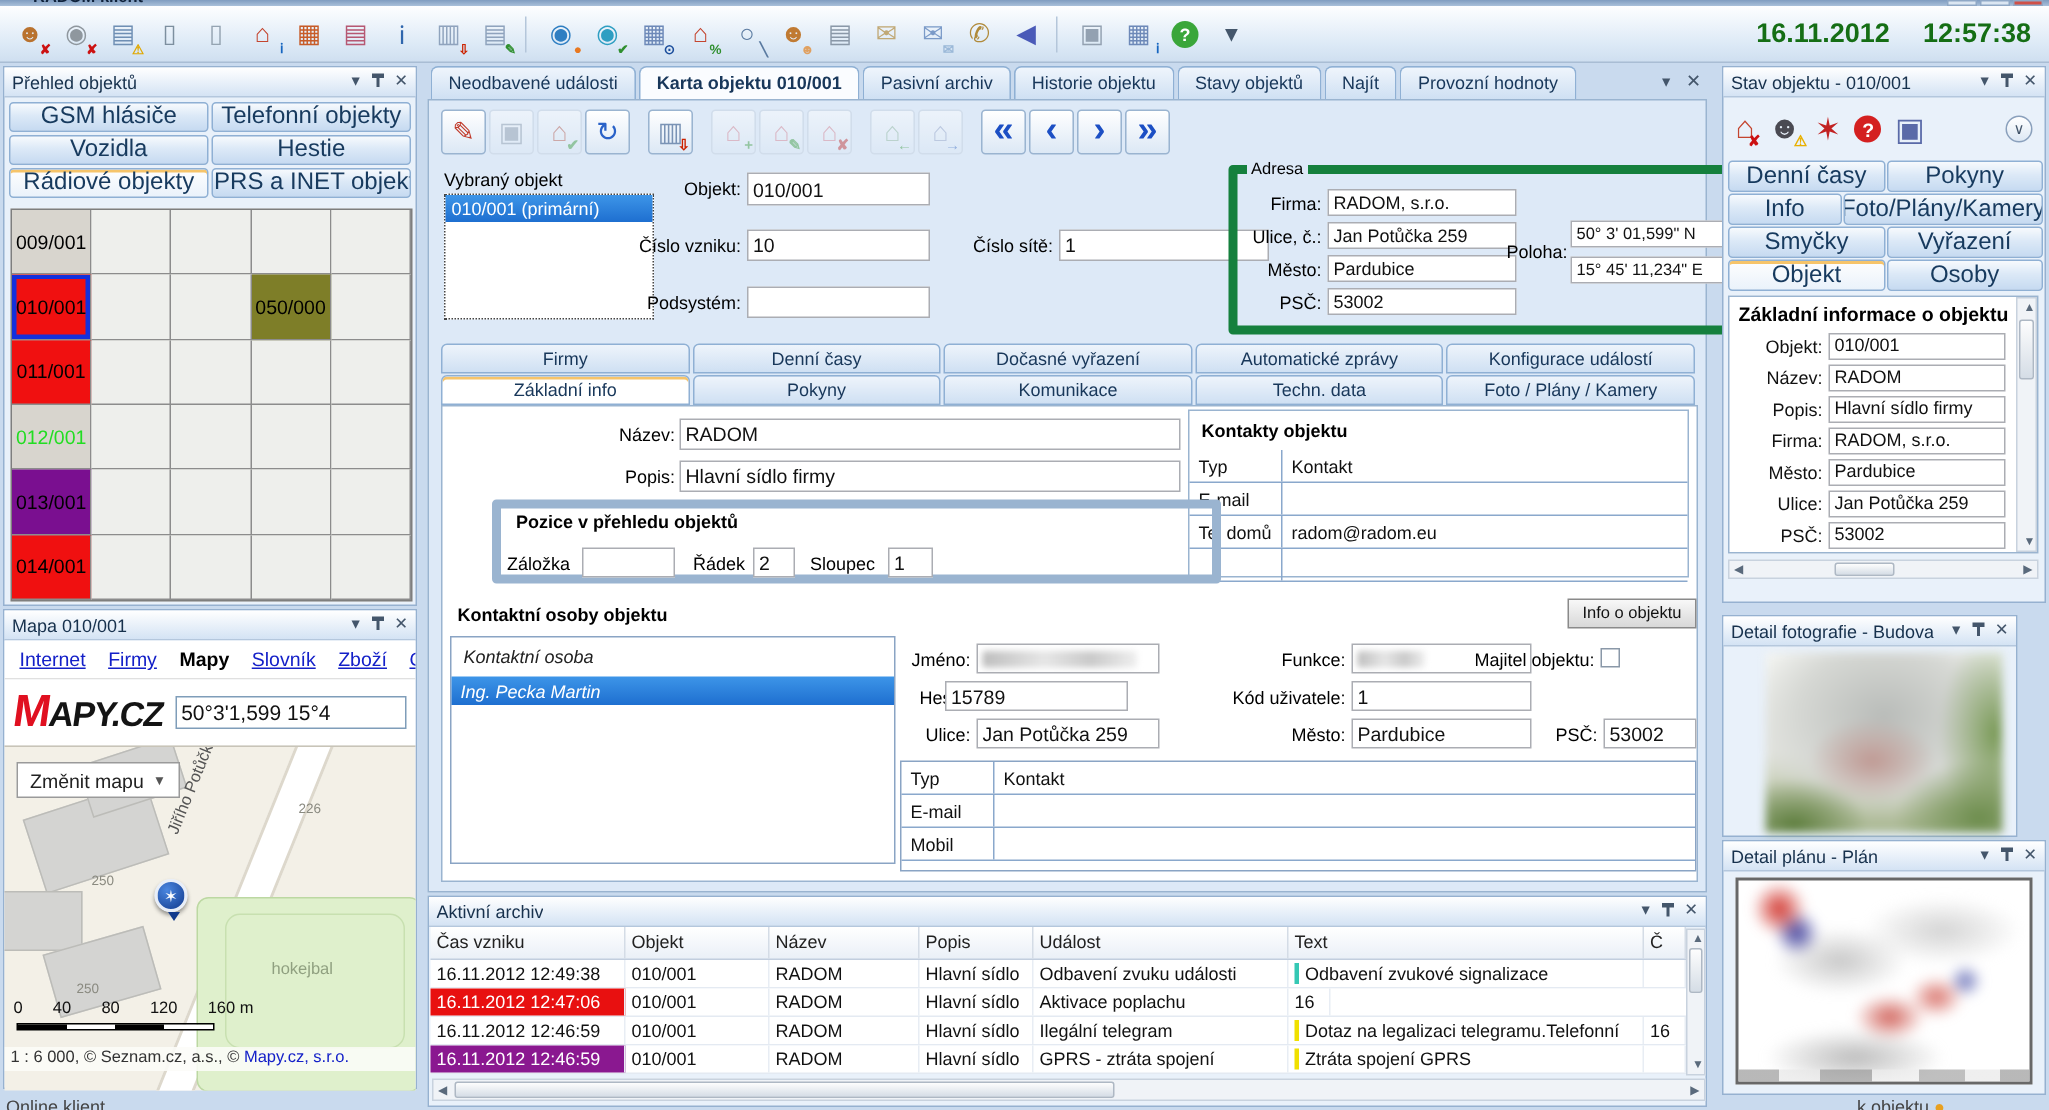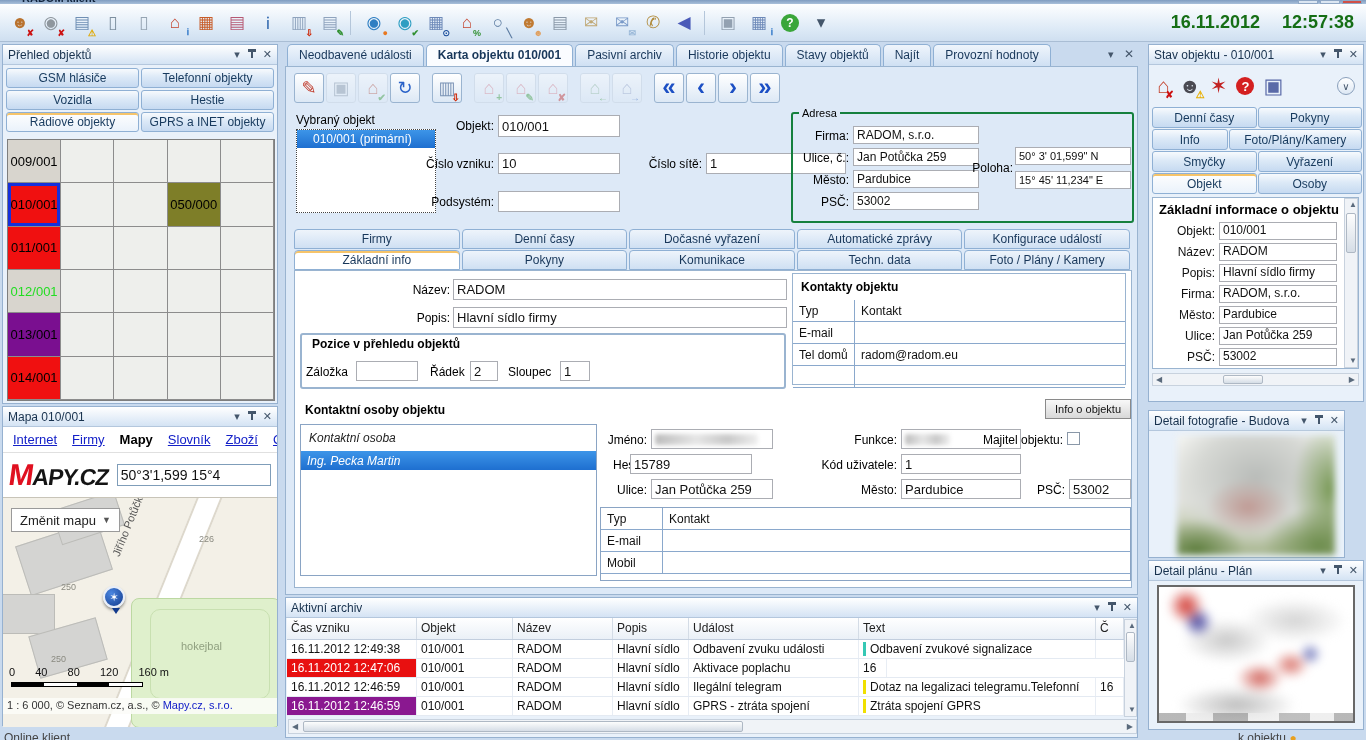--- a/index.html
+++ b/index.html
@@ -22,21 +22,21 @@
   
   .panel { position:absolute; background:#e9f1fa; border:1px solid #96b1d0; }
   .panel-title { height:20px; background:linear-gradient(#ffffff,#d4e3f4); border-bottom:1px solid #b4c7dd; display:flex; align-items:center; padding:0 5px; font-size:12px; color:#17314d; }
   .pt-text { white-space:nowrap; overflow:hidden; }
   .pt-controls { margin-left:auto; display:flex; gap:7px; align-items:center; color:#44566b; }
   .ptc { font-size:11px; line-height:11px; color:#44566b; cursor:default; }
   .pin { position:relative; width:9px; height:11px; display:inline-block; }
   .pin::before { content:""; position:absolute; left:4px; top:2px; width:2px; height:7px; background:#44566b; }
   .pin::after { content:""; position:absolute; left:1px; top:0; width:8px; height:3px; background:#44566b; }
 
-  .blue-btn { display:flex; align-items:center; justify-content:center; height:20px; border:1px solid #8fb0d4; border-radius:3px; background:linear-gradient(#f7fafd,#dce9f7 45%,#c6daf1); color:#173a5e; font-size:12px; white-space:nowrap; overflow:hidden; cursor:default; }
+  .blue-btn { display:flex; align-items:center; justify-content:center; height:20px; border:1px solid #8fb0d4; border-radius:3px; background:linear-gradient(#f7fafd,#dce9f7 45%,#c6daf1); color:#173a5e; font-size:16px; white-space:nowrap; overflow:hidden; cursor:default; }
   .blue-btn.active { background:linear-gradient(#fefefe,#eaf2fb); box-shadow:inset 0 2px 0 #f6c46a; }
 
   
   #ov-panel { left:2px; top:44px; width:276px; height:360px; }
   #ov-buttons { display:grid; grid-template-columns:1fr 1fr; gap:2px; padding:3px 3px 2px 3px; }
   #ov-grid { position:absolute; left:4px; top:94px; width:268px; height:262px; display:grid; grid-template-columns:repeat(5,1fr); grid-template-rows:repeat(6,1fr); background:#eceeea; border:1px solid #7e7e7e; }
   .cell { display:flex; align-items:center; justify-content:center; font-size:13px; border-right:1px solid #8c8c8c; border-bottom:1px solid #8c8c8c; background:#eeefec; overflow:hidden; }
   .cell.sel { box-shadow:inset 0 0 0 3px #1430dc; }
 
   
@@ -76,22 +76,22 @@
   #card { left:285px; top:66px; width:853px; height:529px; background:#dde9f7; border:1px solid #9ab4d0; }
   #card-toolbar { position:absolute; left:8px; top:6px; display:flex; gap:12px; align-items:center; }
   .tgrp { display:flex; gap:2px; }
   .cbt { width:30px; height:30px; border:1px solid #9ab4d0; border-radius:3px; background:linear-gradient(#ffffff,#dce8f5); display:flex; align-items:center; justify-content:center; font-size:18px; position:relative; cursor:pointer; }
   .cbt.disabled { opacity:.45; border-color:#c3cfdd; cursor:default; }
   .cbt.nav { font-size:24px; font-weight:bold; padding-bottom:3px; }
   .cbt .badge { position:absolute; right:1px; bottom:-1px; font-size:10px; font-weight:bold; }
   .lbl { position:absolute; text-align:right; font-size:12px; color:#000; white-space:nowrap; }
   .inp { position:absolute; background:#fff; border:1px solid #abadb3; display:flex; align-items:center; padding:0 3px; font-size:13px; white-space:nowrap; overflow:hidden; }
   #sel-list { position:absolute; left:10px; top:62px; width:140px; height:84px; background:#fff; border:1px dotted #444; }
-  #sel-item { height:18px; background:linear-gradient(#3d95e8,#1e6fd0); color:#fff; font-size:12px; display:flex; align-items:center; padding:0 16px; }
-  fieldset.grp { position:absolute; border:2px solid #15803d; border-radius:3px; background:transparent; }
+  #sel-item { height:18px; background:linear-gradient(#3d95e8,#1e6fd0); color:#fff; font-size:12px; display:flex; align-items:center; padding:0 4px; }
+  fieldset.grp { position:absolute; border:6px solid #15803d; border-radius:3px; background:transparent;margin-left:28px; }
   fieldset.grp legend { font-size:11px; color:#000; padding:0 3px; margin-left:6px; }
   #subtabs1,#subtabs2 { position:absolute; left:8px; width:838px; height:20px; display:flex; }
   #subtabs1 { top:162px; } #subtabs2 { top:183px; }
   .stab { flex:1; display:flex; align-items:center; justify-content:center; height:20px; border:1px solid #8fb0d4; border-radius:4px 4px 0 0; background:linear-gradient(#eef4fb,#cfe0f3); margin-right:2px; font-size:12px; color:#18375a; cursor:pointer; white-space:nowrap; overflow:hidden; }
   .stab.active { background:#fff; box-shadow:inset 0 2px 0 #f6c46a; }
   #cb { position:absolute; left:8px; top:203px; width:838px; height:318px; background:#fff; border:1px solid #9ab4d0; }
   .boldtitle { position:absolute; font-weight:bold; font-size:12px; color:#000; white-space:nowrap; }
   .ct-table { position:absolute; border:1px solid #9ab4d0; background:#fff; }
   .ct-head { display:flex; border-bottom:1px solid #8aa8cc; height:22px; align-items:center; font-size:12px; }
   .ct-row { display:flex; border-bottom:1px solid #8aa8cc; height:22px; align-items:center; font-size:12px; }

